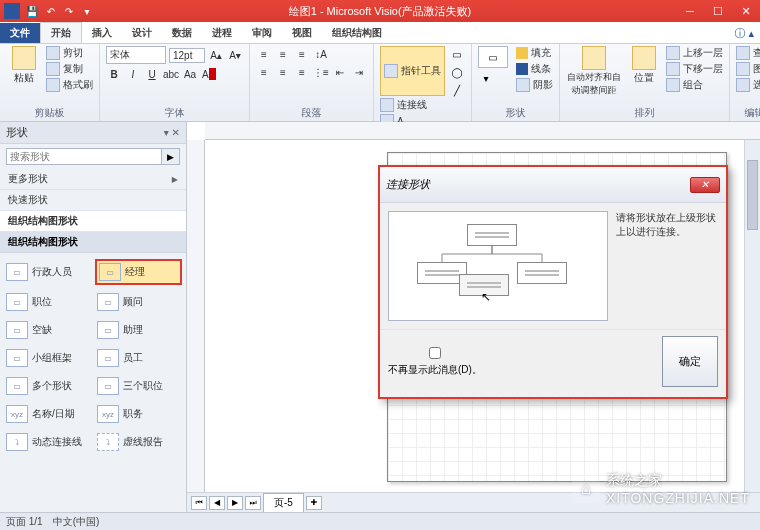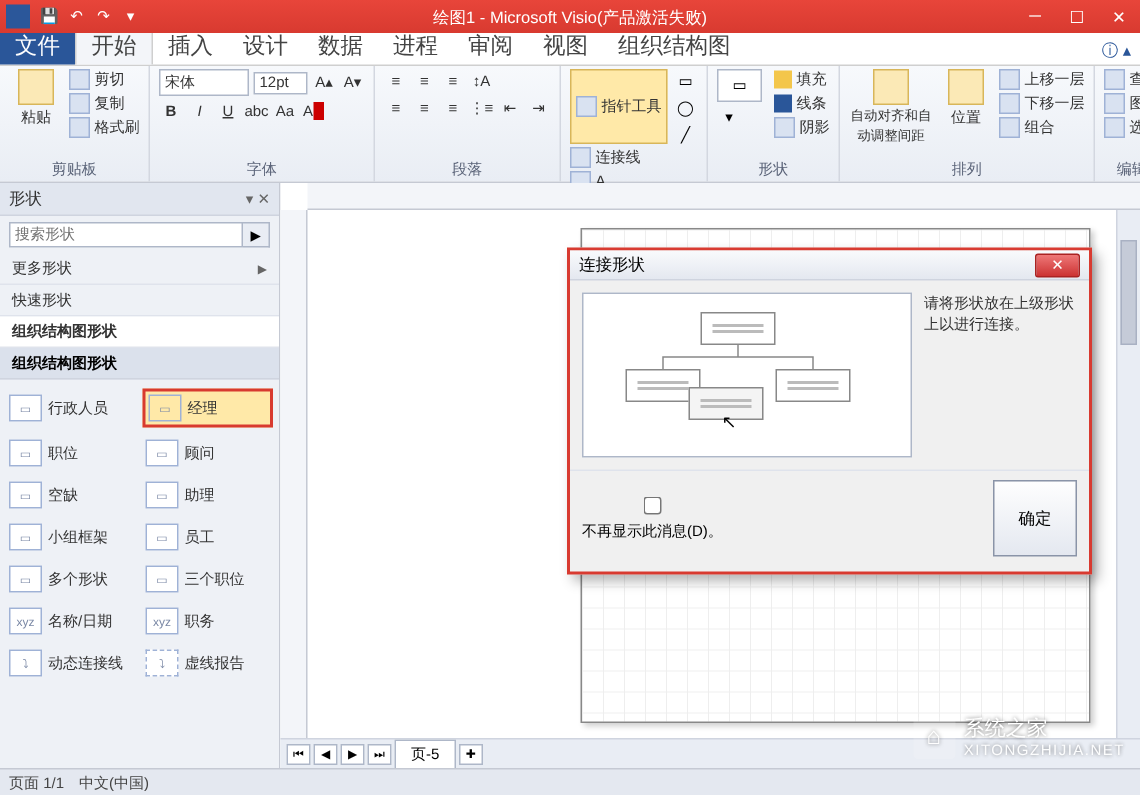--- a/index.html
+++ b/index.html
@@ -7,21 +7,21 @@
 
 .titlebar { height: 22px; background: linear-gradient(#e8453a, #d83a30); color: #fff; display: flex; align-items: center; position: relative; }
 .titlebar .visio-icon { margin-left: 4px; width: 16px; height: 16px; background: #2b579a; display: inline-block; }
 .titlebar .qat { display: flex; gap: 4px; margin-left: 6px; align-items: center; }
 .titlebar .qat span { width: 14px; height: 14px; display: inline-flex; align-items: center; justify-content: center; color: #fff; font-size: 10px; }
 .titlebar .title { position: absolute; left: 50%; transform: translateX(-50%); font-size: 11px; }
 .titlebar .winbtns { margin-left: auto; display: flex; }
 .titlebar .winbtns span { width: 28px; height: 20px; display: flex; align-items: center; justify-content: center; font-size: 11px; }
 
 .tabs { height: 22px; background: #fff; display: flex; align-items: flex-end; border-bottom: 1px solid #cfcfcf; }
-.tabs .tab { padding: 3px 10px; font-size: 15px; color: #444; cursor: pointer; }
+.tabs .tab { padding: 3px 10px; font-size: 10px; color: #444; cursor: pointer; font-weight: bold; }
 .tabs .tab.file { background: #2a5699; color: #fff; }
 .tabs .tab.active { background: #f3f5f9; border: 1px solid #cfcfcf; border-bottom: none; }
 .tabs .helpbtn { margin-left: auto; padding: 2px 6px; color: #2a5699; }
 
 .ribbon { height: 78px; background: linear-gradient(#f7f9fc, #e9edf4); border-bottom: 1px solid #c5c9d3; display: flex; }
 .rgroup { border-right: 1px solid #d3d7e0; padding: 2px 6px 1px 6px; display: flex; flex-direction: column; }
 .rgroup .label { text-align: center; font-size: 10px; color: #5a6378; margin-top: auto; padding-top: 2px; }
 .rgroup .body { display: flex; gap: 4px; align-items: flex-start; flex: 1; }
 .bigbtn { width: 36px; display: flex; flex-direction: column; align-items: center; gap: 1px; font-size: 10px; color: #333; }
 .bigbtn .ico { width: 24px; height: 24px; background: #fbe9b6; border: 1px solid #d8b65a; }
@@ -53,40 +53,40 @@
 .canvas { flex: 1; position: relative; background: #fff; }
 .ruler-h { position: absolute; top: 0; left: 18px; right: 0; height: 18px; background: #f3f5f9; border-bottom: 1px solid #c5c9d3; }
 .ruler-v { position: absolute; top: 18px; left: 0; bottom: 0; width: 18px; background: #f3f5f9; border-right: 1px solid #c5c9d3; }
 .page { position: absolute; left: 200px; top: 30px; width: 340px; height: 330px; background: #fff; border: 1px solid #888; box-shadow: 2px 2px 4px rgba(0,0,0,0.2);
   background-image: linear-gradient(#eee 1px, transparent 1px), linear-gradient(90deg, #eee 1px, transparent 1px);
   background-size: 14px 14px; }
 .scroll-v { position: absolute; right: 0; top: 18px; bottom: 0; width: 16px; background: #e9edf4; border-left: 1px solid #cfd4df; }
 .scroll-v .thumb { position: absolute; left: 2px; right: 2px; top: 20px; height: 70px; background: #c5cbd8; border: 1px solid #a9b1c3; }
 
 .dialog { position: absolute; left: 378px; top: 165px; width: 350px; background: #f0f0f0; border: 2px solid #d83a30; box-shadow: 4px 4px 8px rgba(0,0,0,0.3); }
-.dialog .dtitle { height: 20px; background: linear-gradient(#f9fafc, #e4e8f0); border-bottom: 1px solid #cfd4df; display: flex; align-items: center; padding: 0 6px; font-size: 11px; }
+.dialog .dtitle { height: 36px; background: linear-gradient(#f9fafc, #e4e8f0); border-bottom: 1px solid #cfd4df; display: flex; align-items: center; padding: 0 6px; font-size: 11px; font-style: italic; }
 .dialog .dtitle .dclose { margin-left: auto; width: 30px; height: 16px; background: linear-gradient(#e77,#c33); border: 1px solid #a22; color: #fff; display: flex; align-items: center; justify-content: center; font-size: 10px; border-radius: 2px; }
 .dialog .dbody { padding: 8px; display: flex; gap: 8px; }
 .dialog .preview { width: 220px; height: 110px; background: #fff; border: 1px solid #aeb7c8; position: relative; }
 .dialog .preview .box { position: absolute; border: 1px solid #888; background: #fff; display: flex; flex-direction: column; justify-content: center; align-items: center; }
 .dialog .preview .box .line { width: 70%; height: 2px; background: #bbb; margin: 1px 0; }
 .dialog .msg { flex: 1; font-size: 10px; color: #333; }
 .dialog .dfoot { padding: 6px 8px 10px 8px; display: flex; align-items: center; border-top: 1px solid #dfe3ec; }
 .dialog .chk { display: flex; align-items: center; gap: 4px; font-size: 10px; flex-direction: column; }
 .dialog .chk input { width: 12px; height: 12px; }
 .dialog .okbtn { margin-left: auto; padding: 17px 16px; background: linear-gradient(#fefefe,#e4e8f0); border: 1px solid #8a94a8; font-size: 11px; }
 
 .statusbar { position: absolute; bottom: 0; left: 0; right: 0; height: 18px; background: #e4e8f0; border-top: 1px solid #c5c9d3; display: flex; align-items: center; font-size: 10px; color: #444; padding: 0 6px; gap: 10px; }
 .pagetabs { position: absolute; bottom: 18px; left: 187px; right: 0; height: 20px; background: #e9edf4; border-top: 1px solid #cfd4df; display: flex; align-items: center; font-size: 10px; padding-left: 4px; gap: 2px; }
 .pagetabs .nav { width: 16px; height: 14px; border: 1px solid #aeb7c8; background: #fff; display: flex; align-items: center; justify-content: center; font-size: 8px; }
 .pagetabs .ptab { padding: 2px 10px; background: #fff; border: 1px solid #aeb7c8; }
 
 .watermark { position: absolute; right: 10px; bottom: 24px; color: #fff; text-shadow: 0 0 3px rgba(0,0,0,0.6); font-size: 14px; display: flex; align-items: center; gap: 6px; }
 .watermark .logo { width: 28px; height: 28px; background: rgba(255,255,255,0.15); border-radius: 3px; display: flex; align-items: center; justify-content: center; font-size: 16px; }
-.watermark .sub { font-size: 10px; letter-spacing: 1px; opacity: 0.9; }
+.watermark .sub { font-size: 14px; letter-spacing: 1px; opacity: 0.9; }
 </style>
 </head>
 <body>
 
 <div class="titlebar">
   <span class="visio-icon"></span>
   <div class="qat">
     <span>💾</span>
     <span>↶</span>
     <span>↷</span>

